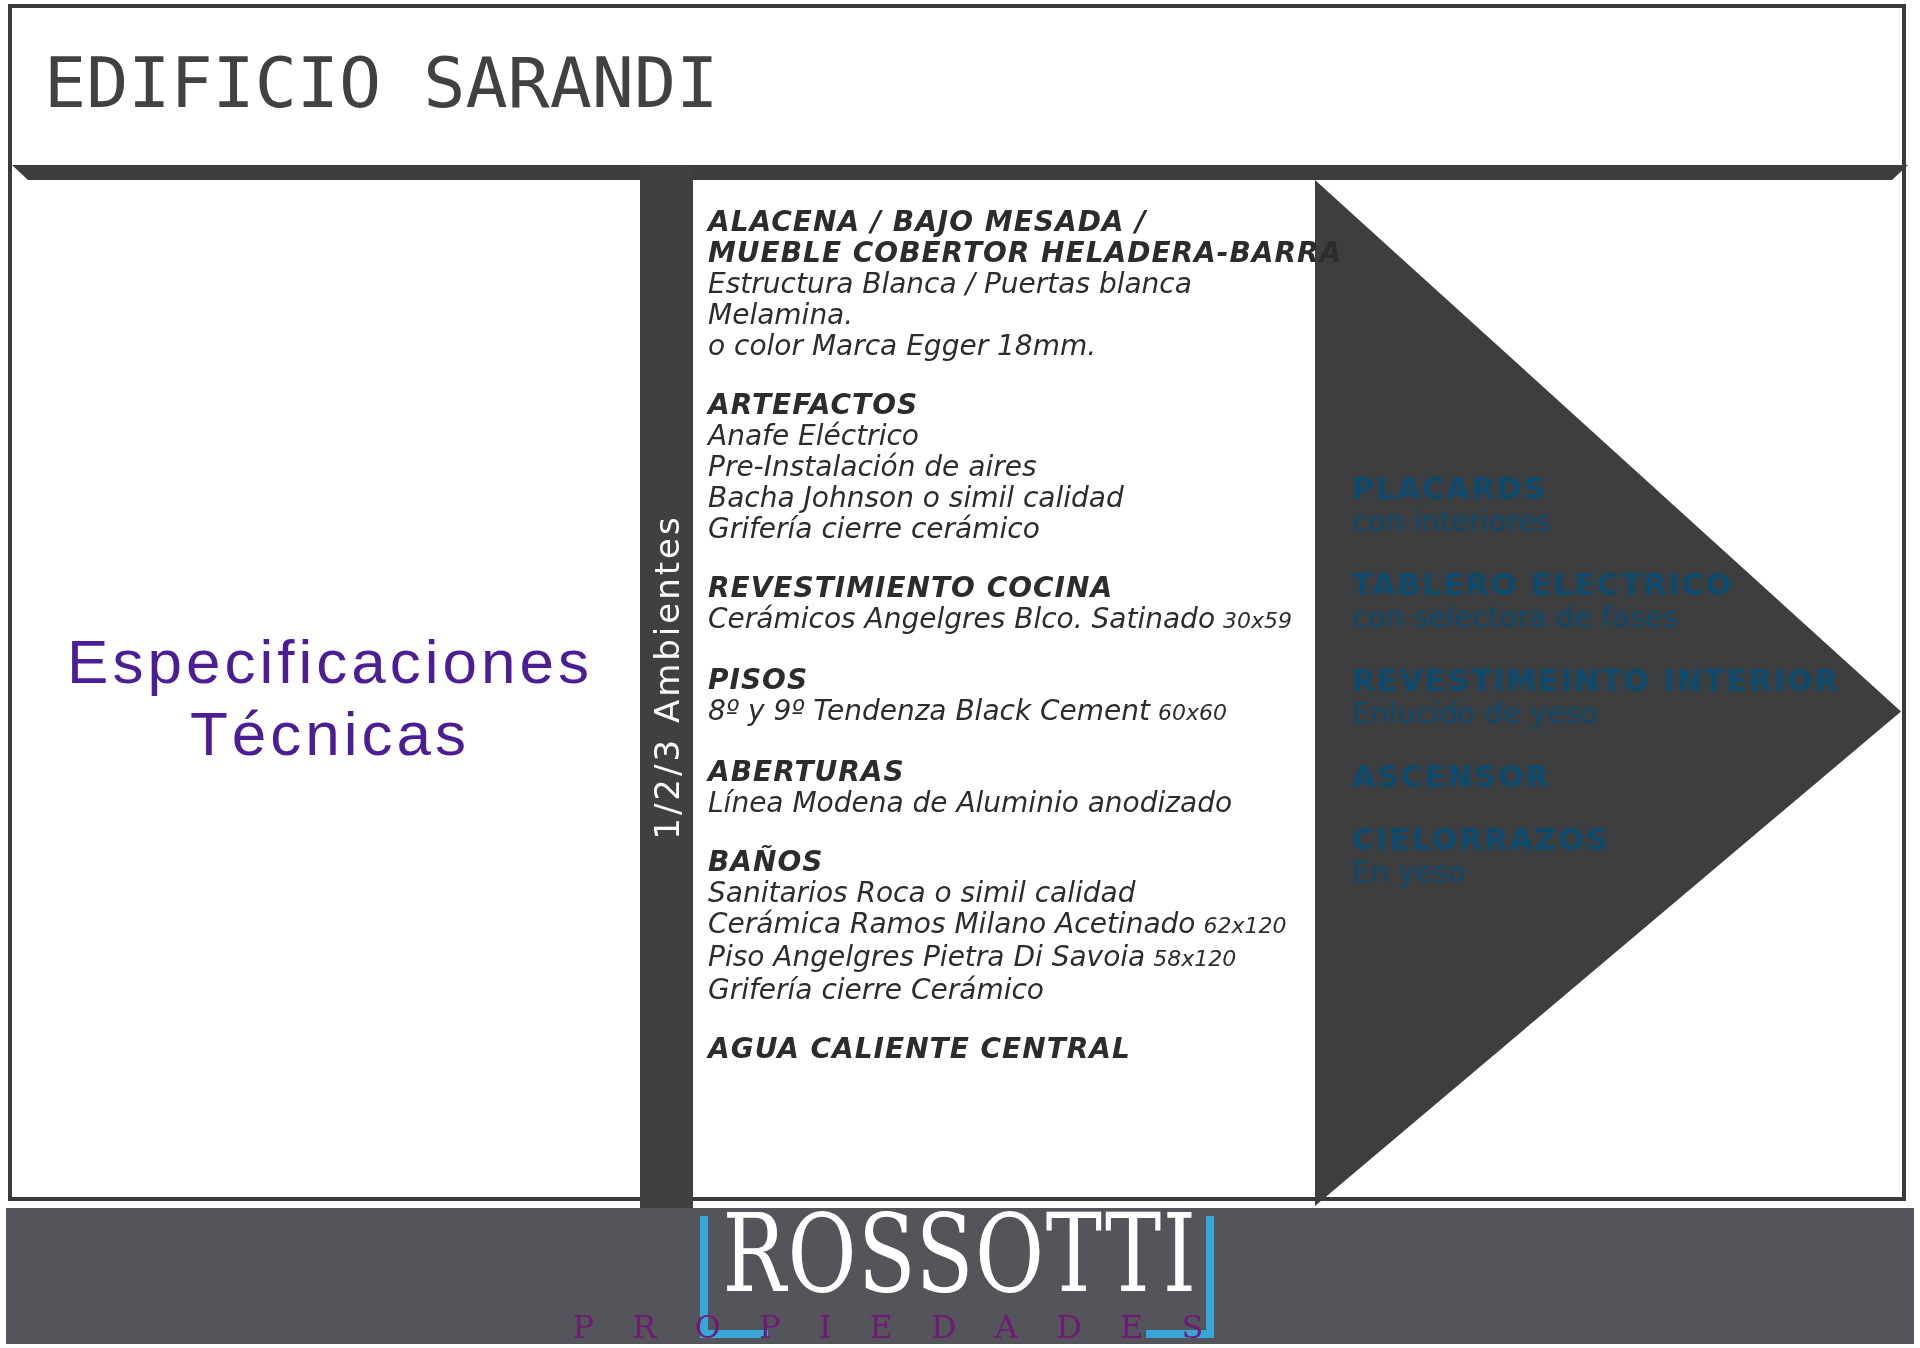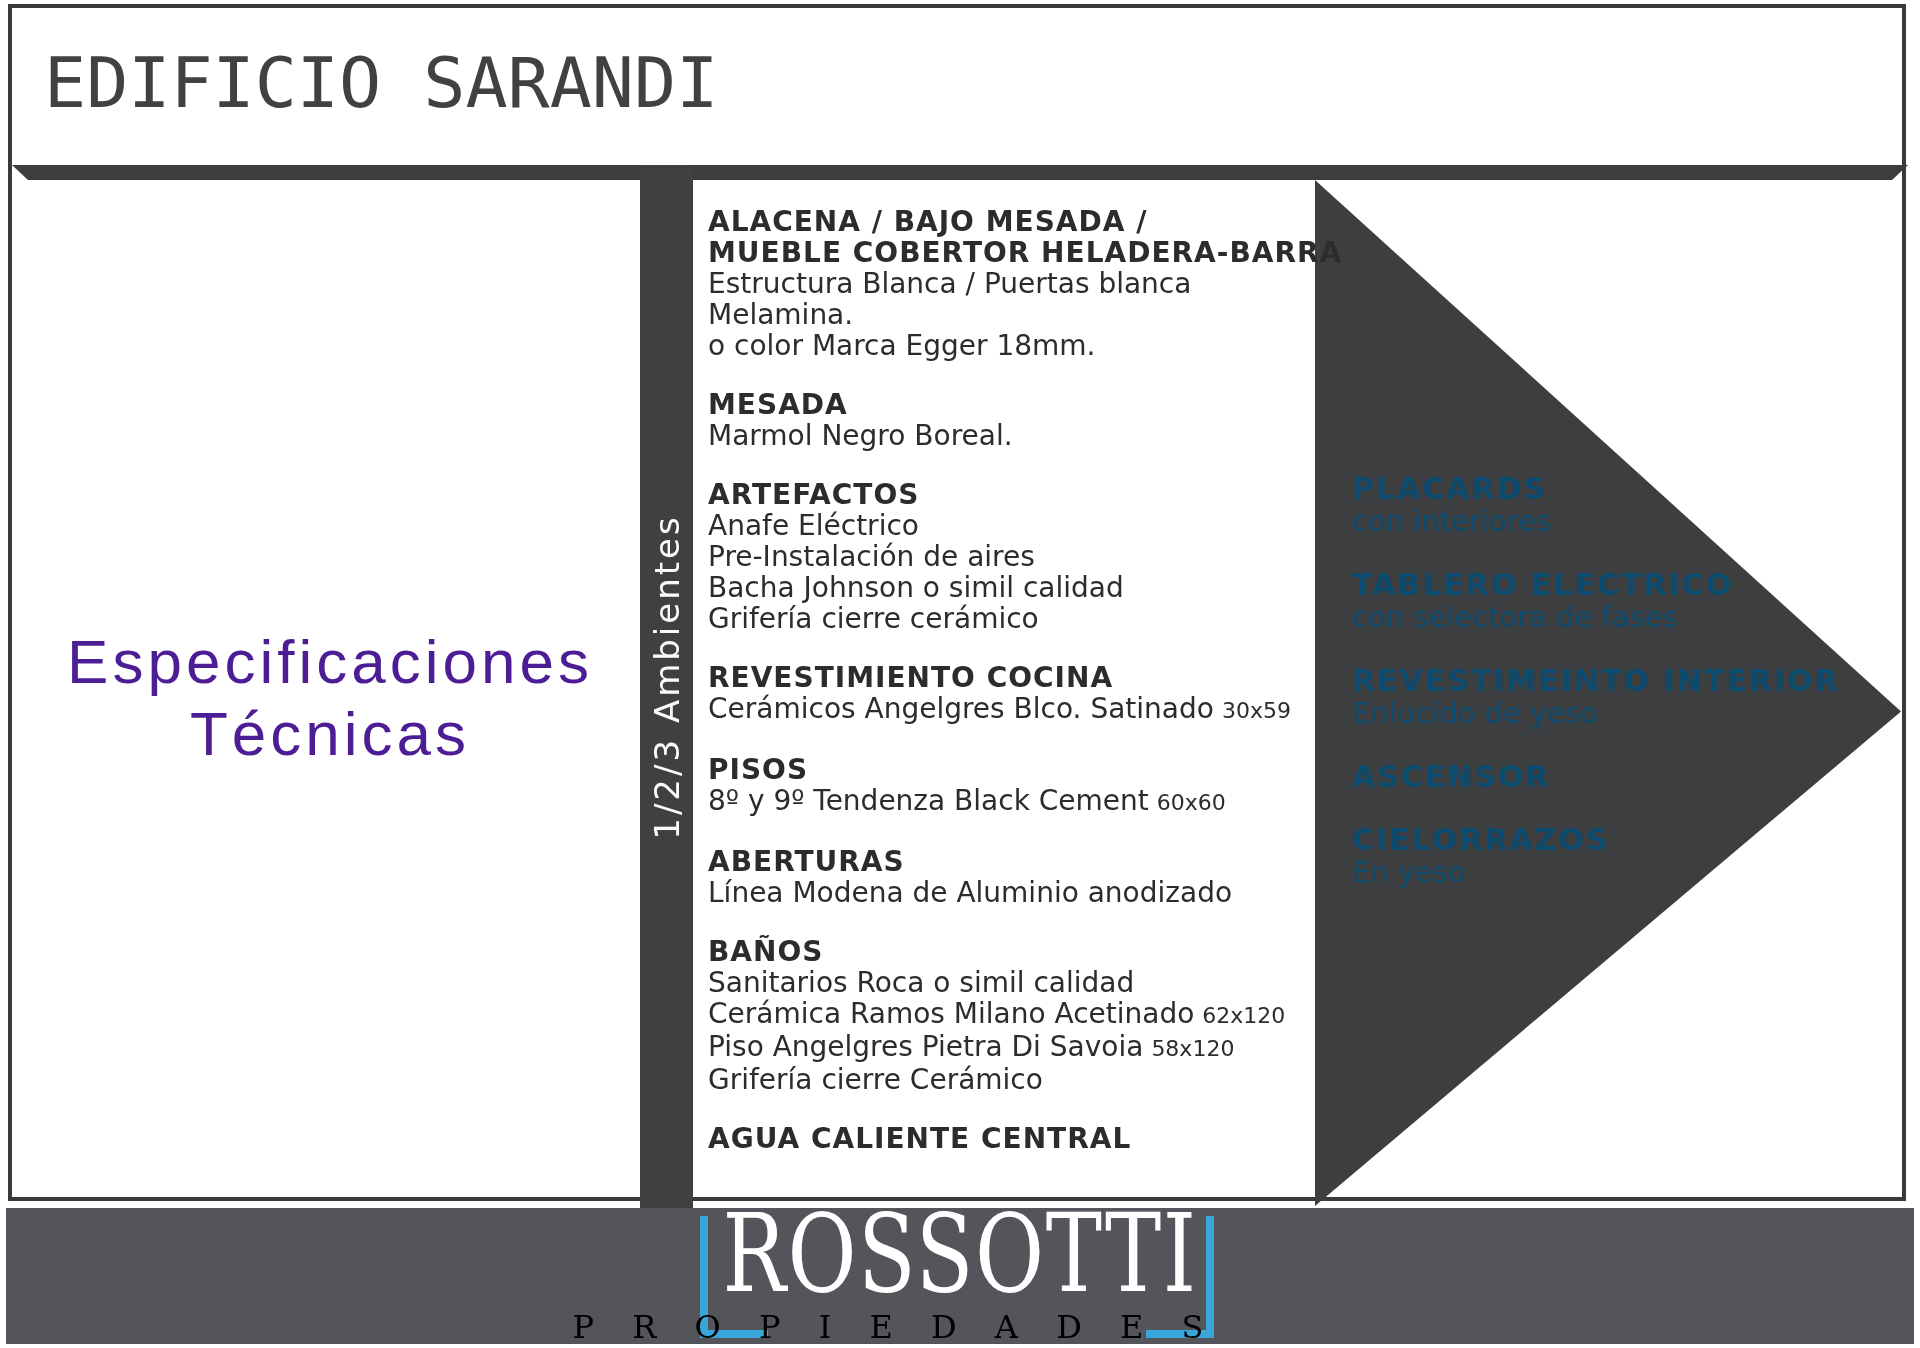--- a/index.html
+++ b/index.html
@@ -42,21 +42,21 @@
     position:absolute;left:30px;top:626px;width:600px;
     text-align:center;color:#4c1d95;
     font-family:"Liberation Sans",sans-serif;
     font-size:62px;line-height:1.16;letter-spacing:4px;
   }
   
   .specs{
     position:absolute;left:708px;top:206px;width:600px;
     color:#2c2c2c;font-size:28px;line-height:31px;
   }
-  .spec-section{margin-bottom:28px;}
+  .spec-section{margin-bottom:28px;font-style:italic;}
   .spec-title{font-weight:700;letter-spacing:1px;white-space:nowrap;}
   .spec-line{white-space:nowrap;}
   .spec-size{font-size:22px;margin-left:8px;}
   
   .triangle{
     position:absolute;left:1315px;top:180px;width:586px;height:1026px;
     background:#3d3e40;
     clip-path:polygon(0 0,100% 51.8%,0 100%);
   }
   
@@ -74,21 +74,21 @@
   .brand{
     position:absolute;left:0;top:1200px;width:1920px;
     text-align:center;color:#ffffff;
     font-family:"DejaVu Serif",serif;
     font-size:108px;line-height:1;letter-spacing:2px;
     transform:scaleX(0.78);transform-origin:center;
     white-space:nowrap;
   }
   .tagline{
     position:absolute;left:0;top:1308px;width:1776px;
-    text-align:center;color:#000000;
+    text-align:center;color:#701a75;
     font-family:"DejaVu Serif",serif;
     font-size:32px;letter-spacing:14px;text-indent:14px;
     white-space:nowrap;
   }
   .bracket-left{
     position:absolute;left:700px;top:1216px;width:60px;height:114px;
     border-left:8px solid #38a6d8;border-bottom:8px solid #38a6d8;
   }
   .bracket-right{
     position:absolute;left:1146px;top:1216px;width:60px;height:114px;
@@ -120,24 +120,20 @@
   <div class="specs">
 
     <div class="spec-section">
       <div class="spec-title">ALACENA / BAJO MESADA /</div>
       <div class="spec-title">MUEBLE COBERTOR HELADERA-BARRA</div>
       <div class="spec-line"><span>Estructura Blanca / Puertas blanca</span></div>
       <div class="spec-line"><span>Melamina.</span></div>
       <div class="spec-line"><span>o color Marca Egger 18mm.</span></div>
     </div>
 
-    <div class="spec-section">
-      <div class="spec-title">MESADA</div>
-      <div class="spec-line"><span>Marmol Negro Boreal.</span></div>
-    </div>
 
     <div class="spec-section">
       <div class="spec-title">ARTEFACTOS</div>
       <div class="spec-line"><span>Anafe Eléctrico</span></div>
       <div class="spec-line"><span>Pre-Instalación de aires</span></div>
       <div class="spec-line"><span>Bacha Johnson o simil calidad</span></div>
       <div class="spec-line"><span>Grifería cierre cerámico</span></div>
     </div>
 
     <div class="spec-section">

